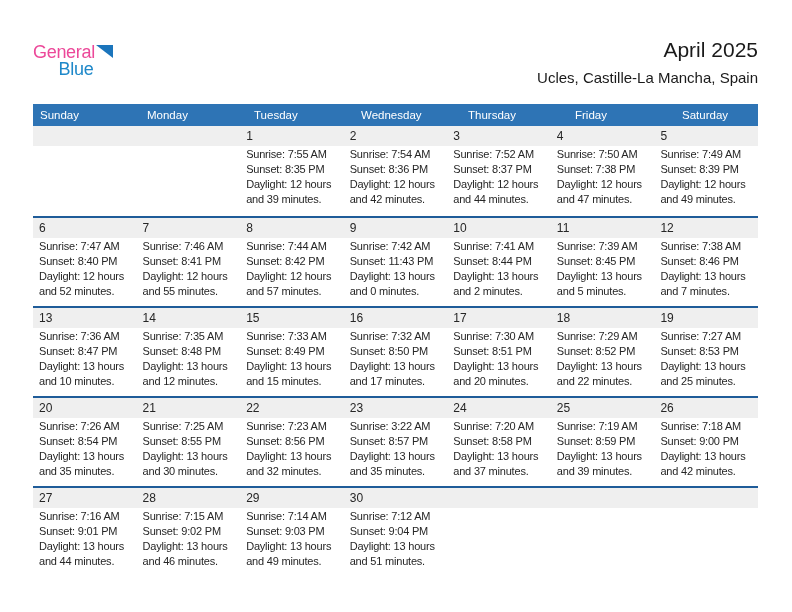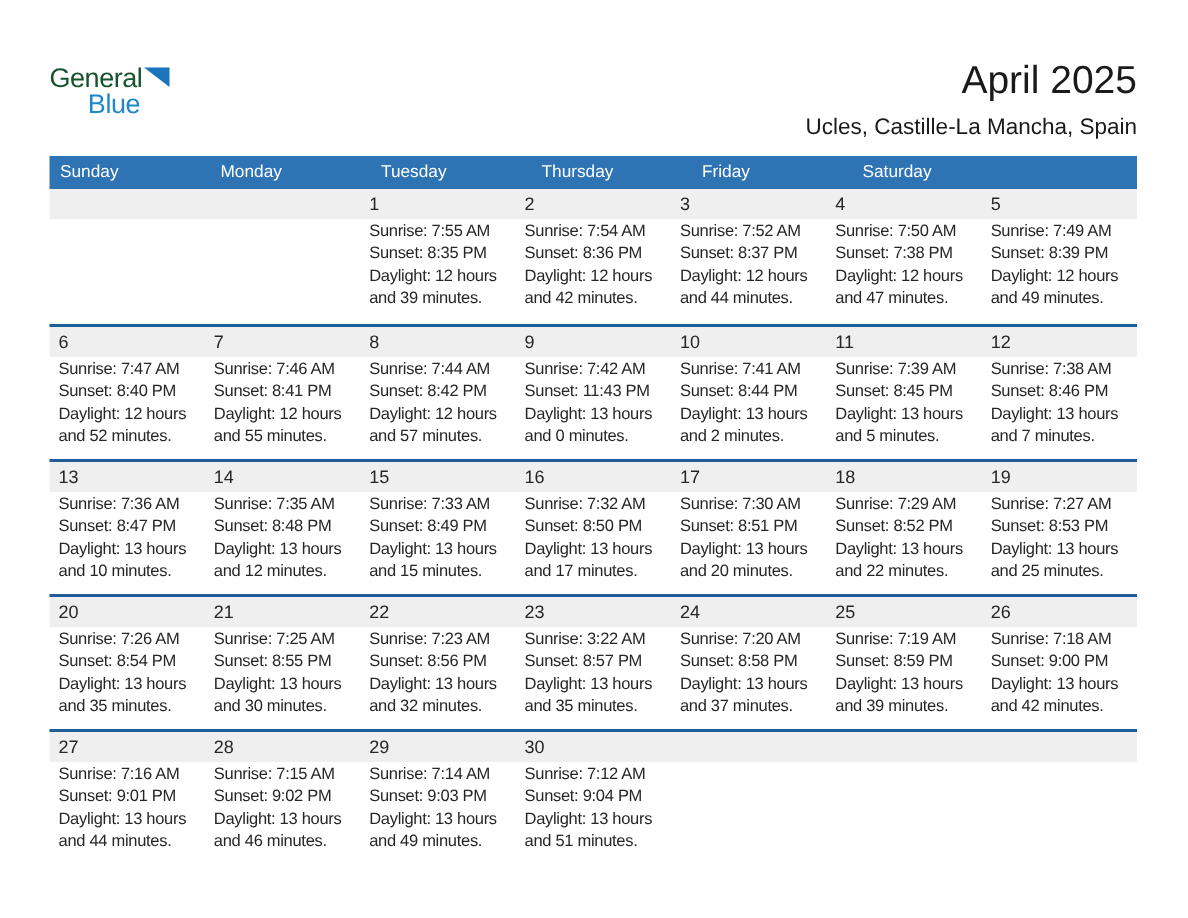--- a/index.html
+++ b/index.html
@@ -21,21 +21,21 @@
     left: 33px;
     top: 42px;
     width: 86px;
   }
   .logo-line1 {
     display: flex;
     align-items: flex-start;
     justify-content: flex-start;
     font-size: 18px;
     letter-spacing: -0.3px;
-    color: #14532d;
+    color: #ec4899;
   }
   .logo-tri {
     width: 0;
     height: 0;
     border-top: 13px solid var(--logo-triangle, #1B75BC);
     border-left: 17px solid transparent;
     margin-top: 3px;
     margin-left: 1px;
   }
   .logo-line2 {
@@ -46,21 +46,21 @@
     margin-top: -4px;
   }
   
   .titles {
     position: absolute;
     right: 34px;
     top: 38px;
     text-align: right;
   }
   .month-title {
-    font-size: 26px;
+    font-size: 21px;
     color: #1a1a1a;
   }
   .location {
     font-size: 15px;
     color: #1a1a1a;
     margin-top: 7px;
   }
   
   .calendar {
     position: absolute;
@@ -131,20 +131,21 @@
   <div class="titles">
     <div class="month-title">April 2025</div>
     <div class="location">Ucles, Castille-La Mancha, Spain</div>
   </div>
 
   <div class="calendar">
     <div class="weekday-row">
         <div class="weekday-cell">Sunday</div>
         <div class="weekday-cell">Monday</div>
         <div class="weekday-cell">Tuesday</div>
+        <div class="weekday-cell">Wednesday</div>
         <div class="weekday-cell">Thursday</div>
         <div class="weekday-cell">Friday</div>
         <div class="weekday-cell">Saturday</div>
       </div>
     <div>
         <div class="week">
           <div class="strip">
             <div class="daynum"></div>
             <div class="daynum"></div>
             <div class="daynum">1</div>

